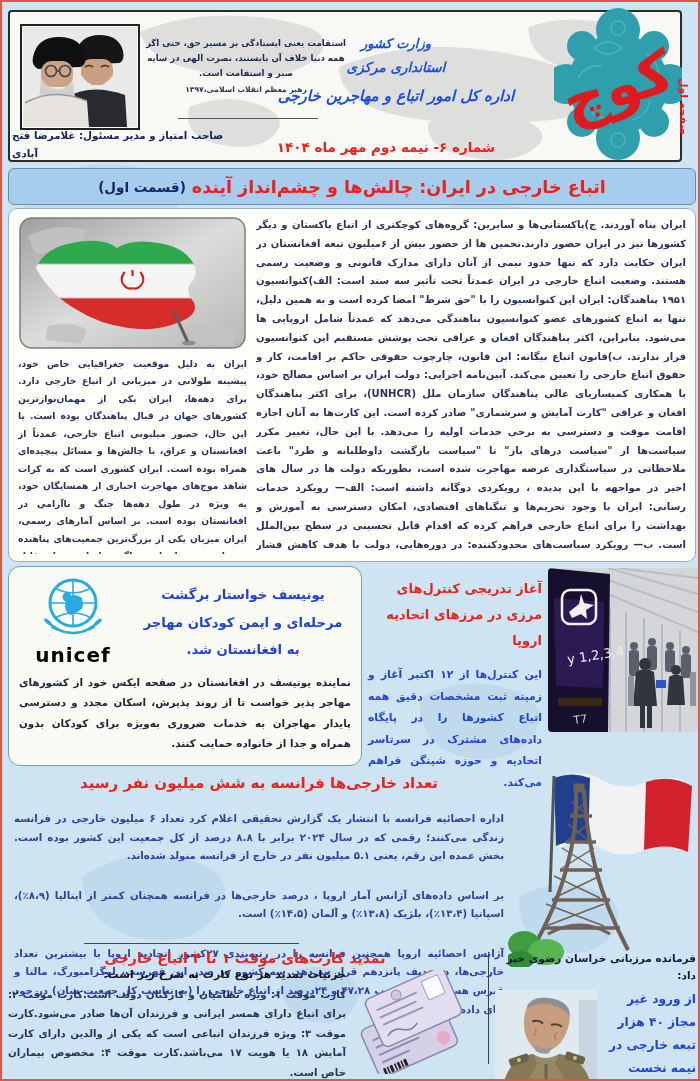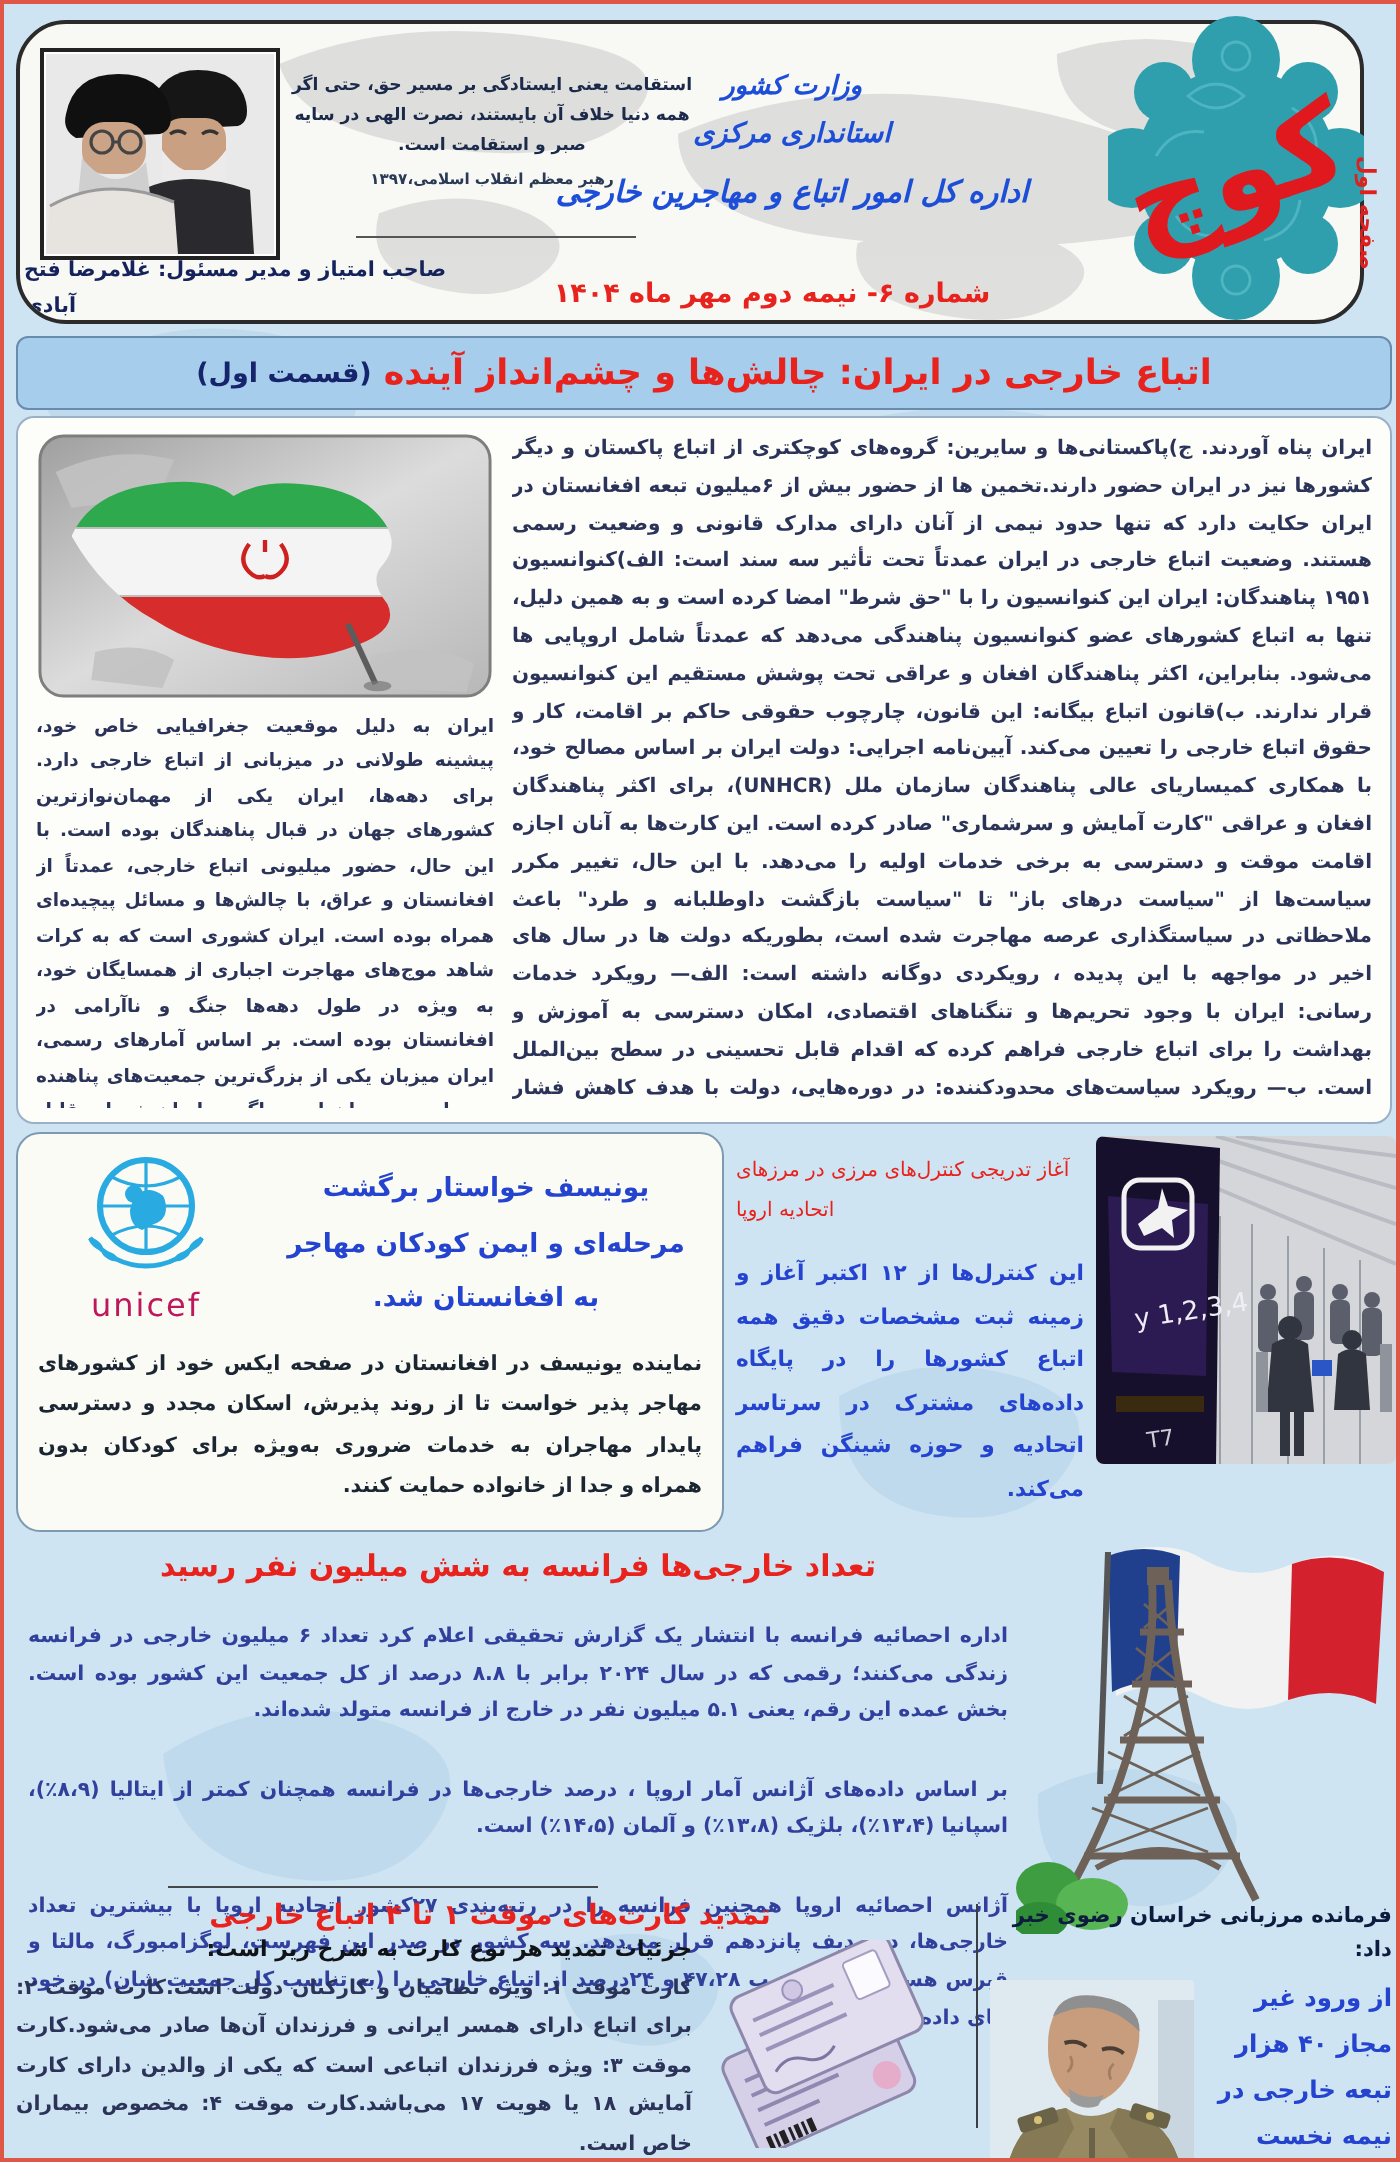--- a/index.html
+++ b/index.html
@@ -1,21 +1,21 @@
 <!DOCTYPE html>
 <html lang="fa" dir="rtl"><head>
 <meta charset="utf-8">
 <style>
   *{margin:0;padding:0;box-sizing:border-box}
   html,body{width:700px;height:1081px}
   body{font-family:"DejaVu Sans",sans-serif;background:#9db6c9}
   .page{position:relative;width:700px;height:1081px;background:#cfe4f3;overflow:hidden;border:2px solid #df5747}
   .bgmap{position:absolute;inset:0;pointer-events:none}
   
-  .header{position:absolute;top:8px;left:6px;width:674px;height:152px;background:#f8f8f4;border:2px solid #2b2b2b;border-radius:25px;overflow:hidden}
+  .header{position:absolute;top:8px;left:6px;width:674px;height:152px;background:#f8f8f4;border:2px solid #2b2b2b;border-radius:4px;overflow:hidden}
   .portraits{position:absolute;top:12px;left:10px;width:120px;height:106px;border:2px solid #222;background:#fff;padding:1px}
   .quote{position:absolute;top:24px;left:134px;width:204px;direction:rtl;text-align:center;color:#1b2a4a;font-weight:bold;font-size:8.6px;line-height:1.75}
   .quote-attr{display:block;font-size:7.6px;margin-top:2px;color:#2a3a55}
   .quote-line{position:absolute;top:106px;left:168px;width:140px;border-top:1px solid #555}
   .publisher{position:absolute;top:114px;left:2px;width:238px;direction:rtl;text-align:left;color:#15235c;font-weight:bold;font-size:10.3px;line-height:1.75}
   .orgblock{position:absolute;top:20px;left:252px;width:268px;direction:rtl;text-align:center;color:#1d4ed8;font-style:italic}
   .org1{font-size:13px;font-weight:bold;line-height:1.8}
   .org2{font-size:13.5px;font-weight:bold;line-height:1.9}
   .org3{font-size:15px;font-weight:bold;line-height:2.0}
   .issue{position:absolute;top:127px;left:232px;width:288px;direction:rtl;text-align:center;color:#e8221c;font-weight:bold;font-size:13.5px}
@@ -26,26 +26,26 @@
   .art1-title .main{color:#e8221c;font-weight:bold;font-size:17.5px}
   .art1-title .suffix{color:#15246b;font-weight:bold;font-size:13.5px}
   .art1-body{position:absolute;top:206px;left:6px;width:688px;height:354px;background:#fdfdfa;border:1px solid #9ab0c4;border-radius:9px;padding:7px 9px;display:flex;gap:9px;overflow:hidden}
   .art1-colL{width:430px;direction:rtl;text-align:justify;color:#2b3358;font-weight:bold;font-size:10px;line-height:1.88;overflow:hidden}
   .art1-colR{flex:1;overflow:hidden}
   .art1-colR .map{width:100%;height:134px;border-radius:10px;display:block;margin-bottom:5px}
   .art1-colR .txt{direction:rtl;text-align:justify;color:#2b3358;font-weight:bold;font-size:9.2px;line-height:1.9;overflow:hidden;height:202px}
   
   .unicef-box{position:absolute;top:564px;left:6px;width:354px;height:200px;background:#fbfbf6;border:1px solid #7d9ab0;border-radius:12px;padding:8px 10px;direction:rtl;overflow:hidden}
   .unicef-logo{float:left;width:108px;height:96px;margin-left:0;margin-right:8px;text-align:center}
-  .unicef-word{display:block;color:#be185d;font-weight:normal;font-size:16px;letter-spacing:1px;line-height:1;margin-top:2px;direction:ltr}
+  .unicef-word{display:block;color:#000000;font-weight:bold;font-size:20px;letter-spacing:1px;line-height:1;margin-top:2px;direction:ltr}
   .unicef-title{color:#2443cf;font-weight:bold;font-size:13.2px;line-height:2.1;text-align:center;padding-top:6px}
   .unicef-body{clear:none;color:#1c2633;font-weight:bold;font-size:10.4px;line-height:1.95;text-align:justify;padding-top:8px}
   .eu{position:absolute;top:566px;left:366px;width:330px;height:200px;display:flex;gap:6px;direction:ltr}
   .eu-text{flex:1;direction:rtl;padding-top:8px}
-  .eu-title{color:#e8221c;font-weight:normal;font-size:10px;line-height:2.0;text-align:left}
+  .eu-title{color:#e8221c;font-weight:bold;font-size:13px;line-height:2.0;text-align:right}
   .eu-body{color:#2443cf;font-weight:bold;font-size:10.8px;line-height:2.0;text-align:justify;margin-top:10px}
   .eu-photo{width:150px;height:164px;border-radius:4px;overflow:hidden;flex:none}
   
   .france{position:absolute;top:770px;left:2px;width:696px;height:172px;display:flex;direction:ltr}
   .fr-text{width:504px;padding:2px 4px 0 10px;direction:rtl}
   .fr-title{color:#e8221c;font-weight:bold;font-size:15px;text-align:center;margin-bottom:18px}
   .fr-p{color:#31409c;font-weight:bold;font-size:10.2px;line-height:1.82;text-align:justify}
   .fr-p + .fr-p{margin-top:21px}
   .fr-img{flex:1;position:relative}
   .sep{position:absolute;top:941px;left:82px;width:215px;border-top:1.5px solid #44484c}

